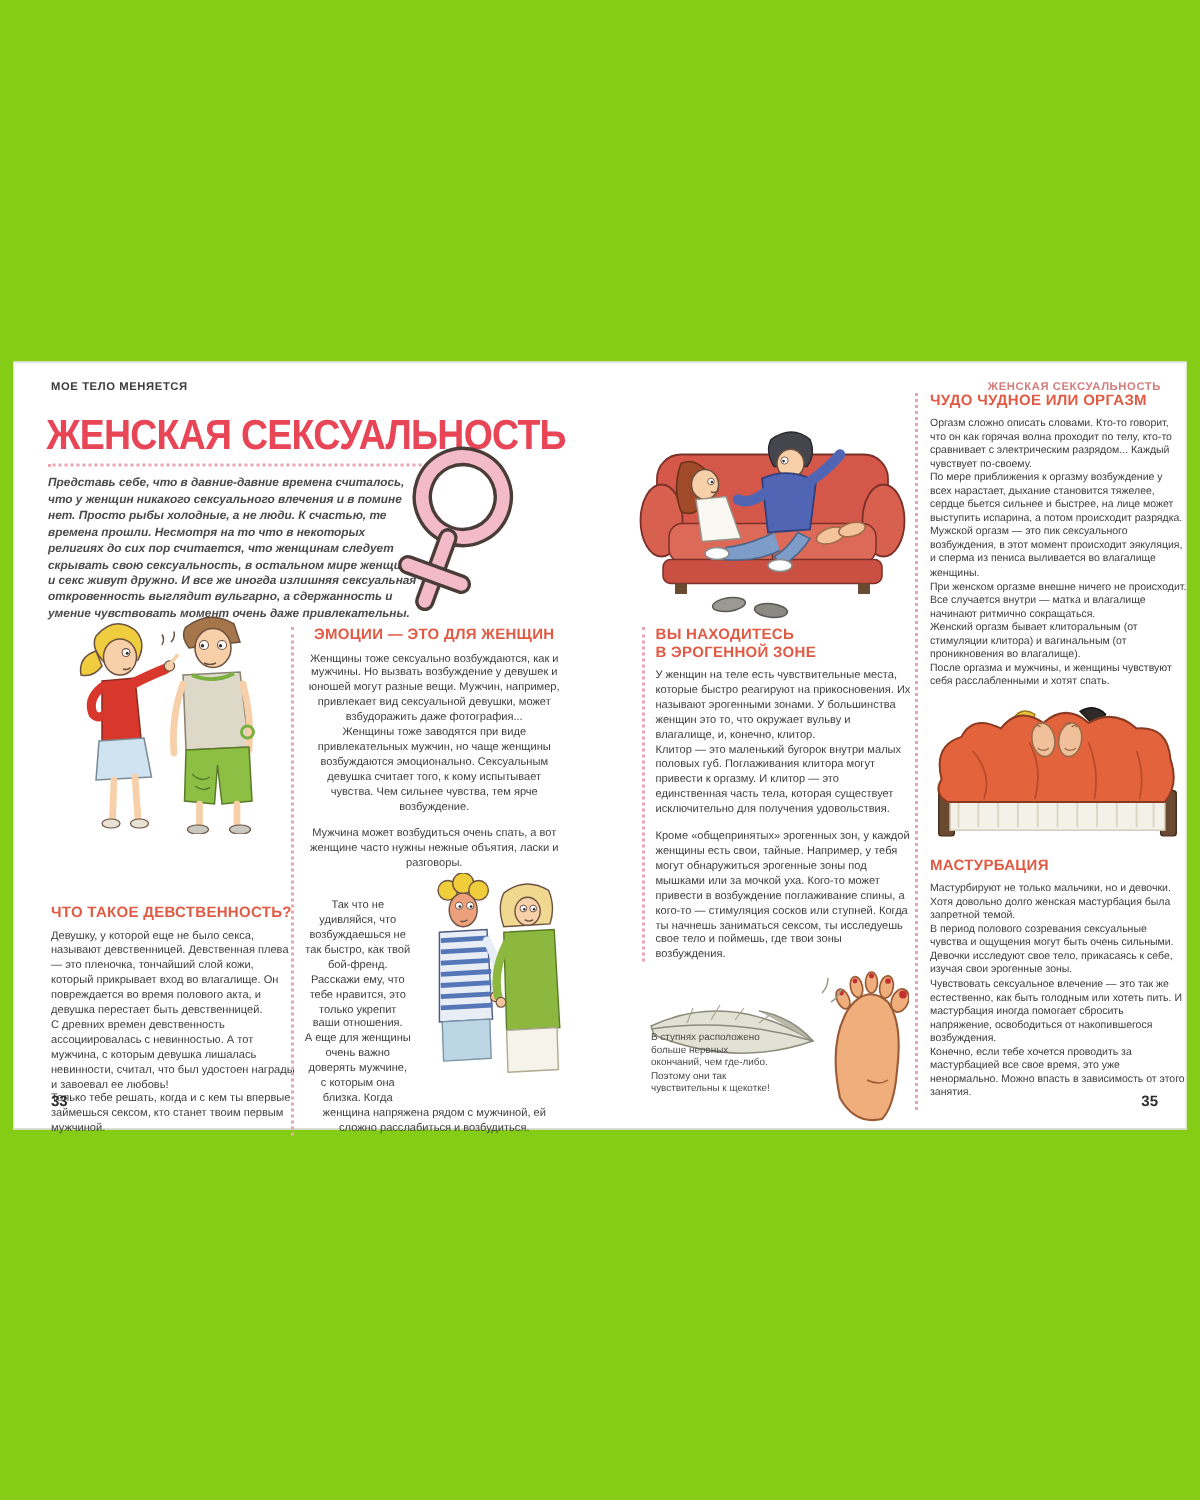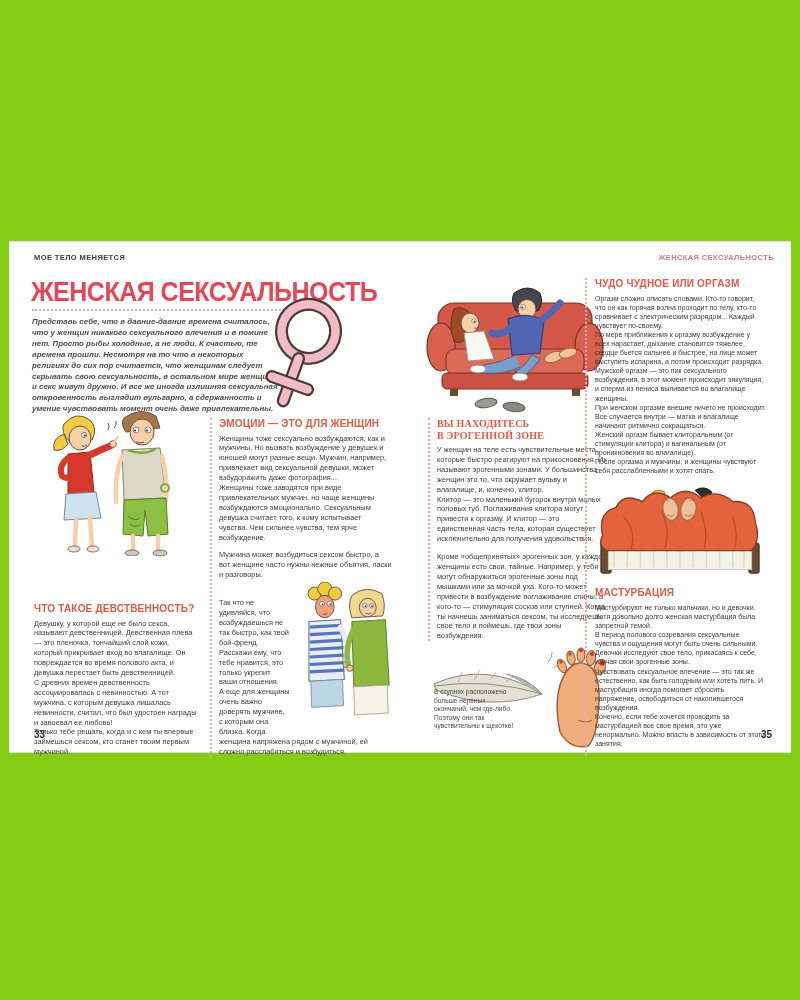--- a/index.html
+++ b/index.html
@@ -40,30 +40,30 @@
     font-size:10px; font-weight:bold; color:#e05a44; letter-spacing:.2px;
     line-height:11.5px; margin-bottom:4px;
   }
   .body-text {
     font-size:7.4px; line-height:9.9px; color:#3d3d3d; white-space:pre-line;
   }
   .body-text + .body-text { margin-top:8px; }
 
   .col1 { position:absolute; left:24px; top:317px; width:163px;margin-top:44px; }
   .col2 {
-    position:absolute; left:200px; top:176px; width:182px;
-    border-left:2px dotted #e8a7b0; padding-left:7px;
+    position:absolute; left:184px; top:176px; width:182px;
+    border-left:2px dotted #e8a7b0; padding-left:7px;text-align:center;
   }
   .col3 {
     position:absolute; left:418px; top:176px; width:180px;
     border-left:2px dotted #e8a7b0; padding-left:7px;
   }
   .col4 {
-    position:absolute; left:575px; top:20px; width:181px; min-height:478px;
-    border-left:2px dotted #e8a7b0; padding-left:8px;margin-top:16px;
+    position:absolute; left:600px; top:20px; width:181px; min-height:478px;
+    border-left:2px dotted #e8a7b0; padding-left:8px;
   }
   .col4 .body-text { font-size:7px; line-height:9.1px; }
 
   .pagenum { position:absolute; bottom:12px; font-size:10px; font-weight:bold; color:#2e2e2e; }
   .pagenum.left { left:24px; }
   .pagenum.right { right:18px; }
 
   .illo { position:absolute; }
   .illo svg { display:block; }
   .float-illo { float:right; width:98px; height:150px; margin:2px 0 2px 4px; }
@@ -146,21 +146,21 @@
       <div class="h-section">ЧТО ТАКОЕ ДЕВСТВЕННОСТЬ?</div>
       <div class="body-text">Девушку, у которой еще не было секса, называют девственницей. Девственная плева — это пленочка, тончайший слой кожи, который прикрывает вход во влагалище. Он повреждается во время полового акта, и девушка перестает быть девственницей.
 С древних времен девственность ассоциировалась с невинностью. А тот мужчина, с которым девушка лишалась невинности, считал, что был удостоен награды и завоевал ее любовь!
 Только тебе решать, когда и с кем ты впервые займешься сексом, кто станет твоим первым мужчиной.</div>
     </div>
 
     <div class="col2">
       <div class="h-section">ЭМОЦИИ — ЭТО ДЛЯ ЖЕНЩИН</div>
       <div class="body-text">Женщины тоже сексуально возбуждаются, как и мужчины. Но вызвать возбуждение у девушек и юношей могут разные вещи. Мужчин, например, привлекает вид сексуальной девушки, может взбудоражить даже фотография...
 Женщины тоже заводятся при виде привлекательных мужчин, но чаще женщины возбуждаются эмоционально. Сексуальным девушка считает того, к кому испытывает чувства. Чем сильнее чувства, тем ярче возбуждение.</div>
-      <div class="body-text">Мужчина может возбудиться сексом быстро, а вот женщине часто нужны нежные объятия, ласки и разговоры.</div>
+      <div class="body-text">Мужчина может возбудиться очень спать, а вот женщине часто нужны нежные объятия, ласки и разговоры.</div>
       <div class="float-illo">
         <svg width="98" height="150" viewBox="0 0 105 160">
 
           <circle cx="22" cy="12" r="7" fill="#f0cd3a" stroke="#6b5140" stroke-width="1"></circle>
           <circle cx="33" cy="7" r="7.5" fill="#f0cd3a" stroke="#6b5140" stroke-width="1"></circle>
           <circle cx="44" cy="12" r="7" fill="#f0cd3a" stroke="#6b5140" stroke-width="1"></circle>
           <ellipse cx="33" cy="26" rx="10" ry="12" fill="#eda07c" stroke="#6b5140" stroke-width="1"></ellipse>
           <circle cx="30" cy="23" r="2.6" fill="#fff" stroke="#6b5140" stroke-width=".7"></circle>
           <circle cx="38" cy="23" r="2.6" fill="#fff" stroke="#6b5140" stroke-width=".7"></circle>
           <circle cx="30.6" cy="23.6" r="1" fill="#333"></circle>
@@ -233,21 +233,21 @@
 
         <ellipse cx="134" cy="90" rx="10" ry="5" transform="rotate(-18 134 90)" fill="#f3c49c" stroke="#9a6a4a" stroke-width="1"></ellipse>
         <ellipse cx="148" cy="86" rx="9" ry="4.5" transform="rotate(-14 148 86)" fill="#f3c49c" stroke="#9a6a4a" stroke-width="1"></ellipse>
 
         <ellipse cx="66" cy="136" rx="11" ry="4.5" transform="rotate(-8 66 136)" fill="#9a9a92" stroke="#5a5a52" stroke-width="1"></ellipse>
         <ellipse cx="94" cy="140" rx="11" ry="4.5" transform="rotate(6 94 140)" fill="#8a8a82" stroke="#5a5a52" stroke-width="1"></ellipse>
       </svg>
     </div>
 
     <div class="col3">
-      <div class="h-section" style="white-space:pre-line;font-family:Liberation Serif, serif;">ВЫ НАХОДИТЕСЬ
+      <div class="h-section" style="white-space:pre-line;">ВЫ НАХОДИТЕСЬ
 В ЭРОГЕННОЙ ЗОНЕ</div>
       <div class="body-text">У женщин на теле есть чувствительные места, которые быстро реагируют на прикосновения. Их называют эрогенными зонами. У большинства женщин это то, что окружает вульву и влагалище, и, конечно, клитор.
 Клитор — это маленький бугорок внутри малых половых губ. Поглаживания клитора могут привести к оргазму. И клитор — это единственная часть тела, которая существует исключительно для получения удовольствия.</div>
       <div class="body-text">Кроме «общепринятых» эрогенных зон, у каждой женщины есть свои, тайные. Например, у тебя могут обнаружиться эрогенные зоны под мышками или за мочкой уха. Кого-то может привести в возбуждение поглаживание спины, а кого-то — стимуляция сосков или ступней. Когда ты начнешь заниматься сексом, ты исследуешь свое тело и поймешь, где твои зоны возбуждения.</div>
     </div>
 
     <div class="illo" style="left:418px; top:392px;">
       <svg width="178" height="118" viewBox="0 0 178 118">
         <path d="M6,50 Q58,26 114,60 Q62,78 8,56 Z" fill="#e2e2d4" stroke="#8c8c7c" stroke-width="1"></path>
         <path d="M78,40 Q100,44 114,60" fill="#b8b8a8" stroke="#8c8c7c" stroke-width="1"></path>

